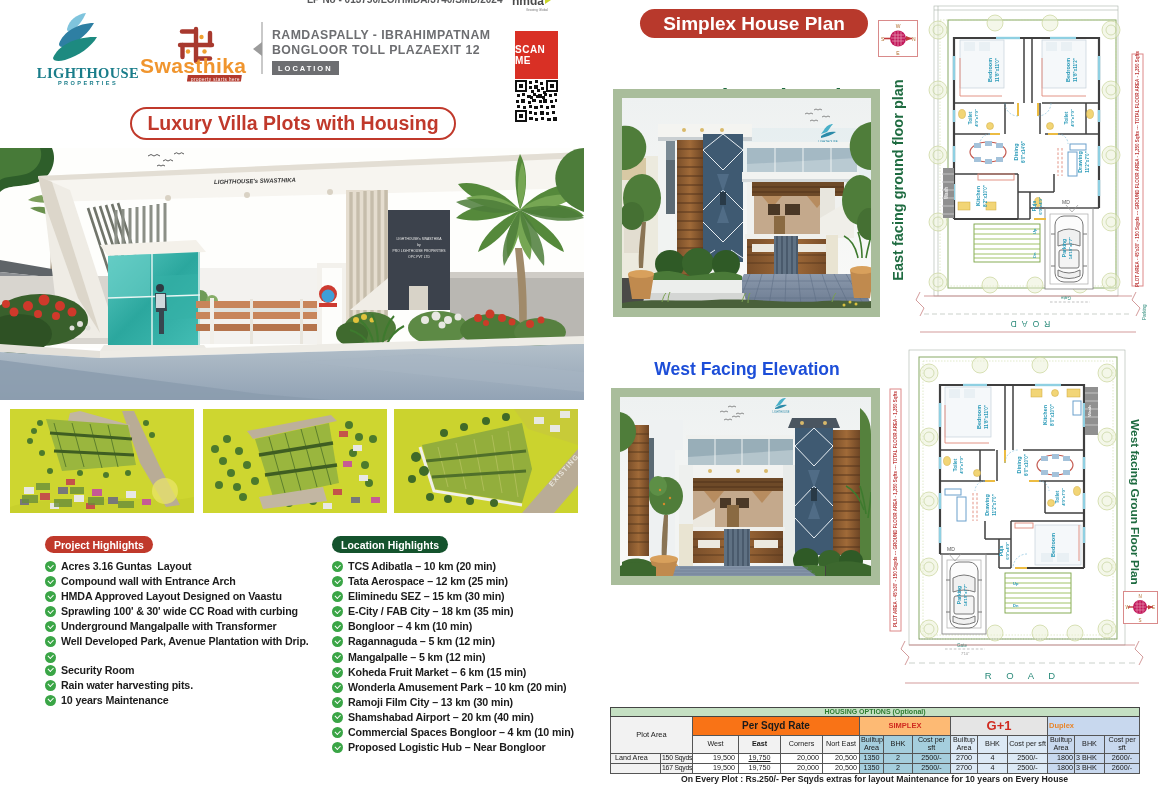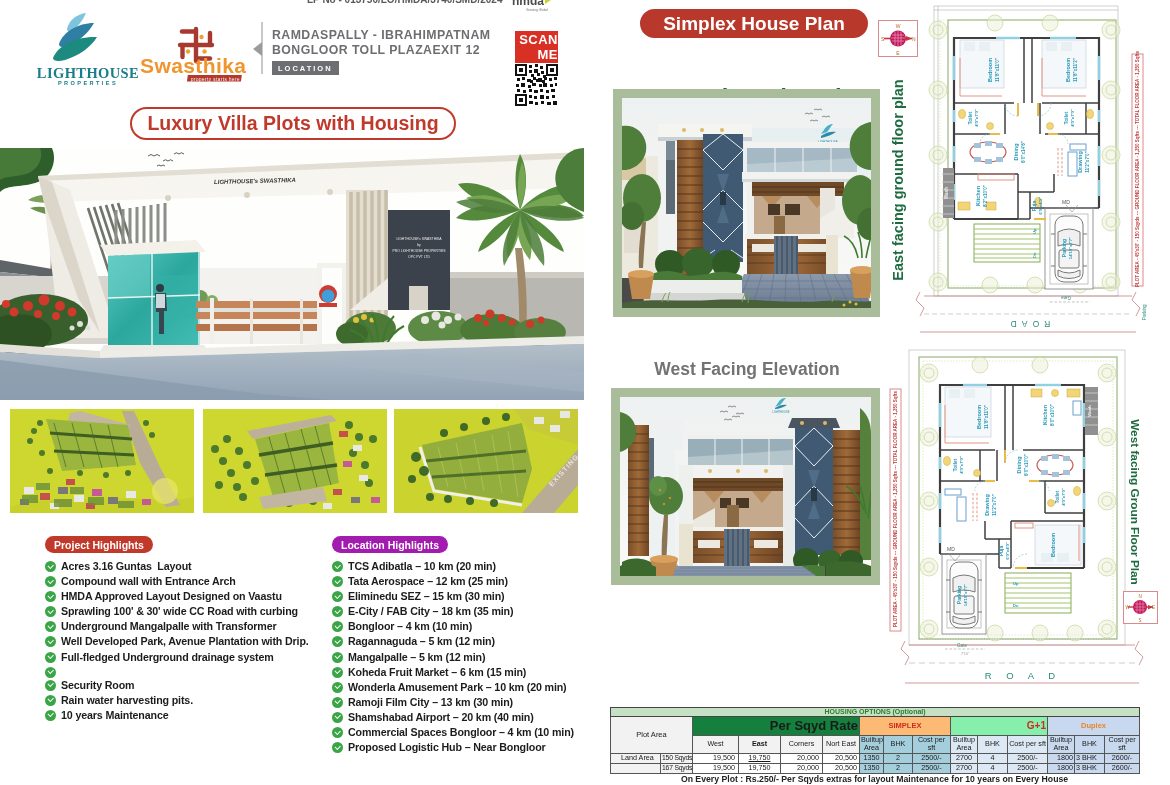--- a/index.html
+++ b/index.html
@@ -52,21 +52,21 @@
 </div>
 
 <div class="abs" style="left:261px;top:22px;width:2px;height:52px;background:#c9c9c9;"></div>
 <div class="abs" style="left:253px;top:42px;width:0;height:0;border-top:7px solid transparent;border-bottom:7px solid transparent;border-right:9px solid #9b9b9b;"></div>
 
 <div class="abs" style="left:272px;top:28px;width:250px;font-size:12.3px;font-weight:bold;color:#6d6e71;letter-spacing:0.45px;line-height:15px;white-space:nowrap;">RAMDASPALLY - IBRAHIMPATNAM<br>BONGLOOR TOLL PLAZAEXIT 12</div>
 
 <div class="abs" style="left:272px;top:61px;background:#6d6e71;color:#fff;font-size:7.5px;font-weight:bold;letter-spacing:2px;padding:2.5px 6px;">LOCATION</div>
 
 <div class="abs" style="left:515px;top:31px;width:43px;">
-<div style="background:#d93025;color:#fff;font-size:13px;font-weight:bold;text-align:right;letter-spacing:0.5px;padding:1px 0;">SCAN ME</div>
+<div style="background:#d93025;color:#fff;font-size:10px;font-weight:bold;text-align:left;letter-spacing:0.5px;padding:13px 0;">SCAN ME</div>
 <svg width="43" height="44" viewBox="0 0 43 44" style="display:block;background:#fff;">
 <g fill="#111">
 <rect x="1" y="2" width="10" height="10" fill="none" stroke="#111" stroke-width="2"></rect>
 <rect x="4" y="5" width="4" height="4"></rect>
 <rect x="32" y="2" width="10" height="10" fill="none" stroke="#111" stroke-width="2"></rect>
 <rect x="35" y="5" width="4" height="4"></rect>
 <rect x="1" y="32" width="10" height="10" fill="none" stroke="#111" stroke-width="2"></rect>
 <rect x="4" y="35" width="4" height="4"></rect>
 <rect x="14" y="2" width="3" height="3"></rect>
           <rect x="20" y="1" width="3" height="3"></rect>
@@ -524,40 +524,36 @@
 <div class="li">
         <span class="chk"></span>
         <span>Underground Mangalpalle with Transformer</span>
       </div>
 <div class="li">
         <span class="chk"></span>
         <span>Well Developed Park, Avenue Plantation with Drip.</span>
       </div>
 <div class="li">
         <span class="chk"></span>
-        <span>Full-fledged Underground drainage system</span>
-      </div>
-<div class="li">
-        <span class="chk"></span>
       </div>
 <div class="li">
         <span class="chk"></span>
         <span>Security Room</span>
       </div>
 <div class="li">
         <span class="chk"></span>
         <span>Rain water harvesting pits.</span>
       </div>
 <div class="li">
         <span class="chk"></span>
         <span>10 years Maintenance</span>
       </div>
 </div>
 
-<div class="abs" style="left:332px;top:536px;background:#a21caf;color:#fff;font-size:10.5px;font-weight:bold;padding:2.5px 9px;border-radius:9px;">Location Highlights</div>
+<div class="abs" style="left:332px;top:536px;background:#14532d;color:#fff;font-size:10.5px;font-weight:bold;padding:2.5px 9px;border-radius:9px;">Location Highlights</div>
 
 <div class="abs" style="left:332px;top:559px;width:260px;">
 <div class="li">
         <span class="chk"></span>
         <span>TCS Adibatla – 10 km (20 min)</span>
       </div>
 <div class="li">
         <span class="chk"></span>
         <span>Tata Aerospace – 12 km (25 min)</span>
       </div>
@@ -821,21 +817,21 @@
           <path d="M210 204 C211 200 212 197 214 195"></path>
 </g>
 <g fill="#d8c040">
           <circle cx="228" cy="204" r="1.5"></circle>
           <circle cx="234" cy="206" r="1.5"></circle>
           <circle cx="222" cy="207" r="1.5"></circle>
         </g>
 </svg>
 </div>
 
-<div class="abs" style="left:612px;top:359px;width:270px;text-align:center;font-size:17.5px;font-weight:bold;color:#737373;">West Facing Elevation</div>
+<div class="abs" style="left:612px;top:359px;width:270px;text-align:center;font-size:17.5px;font-weight:bold;color:#1d4ed8;">West Facing Elevation</div>
 
 <div class="abs" style="left:611px;top:388px;width:269px;height:197px;background:#a9bd9b;">
 <svg width="251" height="179" viewBox="0 0 251 179" style="position:absolute;left:9px;top:9px;background:#fff;">
 <rect width="251" height="179" fill="url(#sky2)"></rect>
 <g transform="translate(0,-7)">
 
 <g transform="translate(152,8)">
 <path d="M6 5 C8 1 11 0 14 0 C11 3 10 5 8 7 C6 8 4 8 3 9 Z" fill="#4ab0c8"></path>
 <path d="M3 10 C7 7 12 6 15 7 C12 9 7 11 3 11 Z" fill="#2b8aa8"></path>
 <text x="9" y="15" font-size="2.6" fill="#2b8aa8" text-anchor="middle">LIGHTHOUSE</text>
@@ -1518,42 +1514,42 @@
 <col style="width:27px">
           <col style="width:30px">
           <col style="width:35px">
 </colgroup>
 <tbody>
           <tr>
             <td colspan="15" style="border:1.4px solid #444;background:#c5e0c3;color:#2e7d32;font-weight:bold;text-align:center;font-size:7px;height:8px;">HOUSING OPTIONS (Optional)</td>
           </tr>
 <tr>
 <td colspan="2" rowspan="2" style="border:1px solid #555;background:#f2f2f2;text-align:center;font-size:7.5px;">Plot Area</td>
-<td colspan="4" style="border:1px solid #555;background:#15803d;text-align:right;font-weight:bold;font-size:13px;height:19px;">Per Sqyd Rate</td>
+<td colspan="4" style="border:1px solid #555;background:#f97316;text-align:center;font-weight:bold;font-size:10px;height:19px;">Per Sqyd Rate</td>
 <td colspan="3" style="border:1px solid #555;background:#fdba74;text-align:center;color:#d02b20;font-weight:bold;font-size:7.5px;">SIMPLEX</td>
-<td colspan="3" style="border:1px solid #555;background:#86efac;text-align:right;color:#d02b20;font-weight:bold;font-size:10px;">G+1</td>
-<td colspan="3" style="border:1px solid #555;background:#c8d8ee;text-align:center;color:#e8852a;font-weight:bold;font-size:7.5px;">Duplex</td>
+<td colspan="3" style="border:1px solid #555;background:#e5e5e5;text-align:center;color:#d02b20;font-weight:bold;font-size:13px;">G+1</td>
+<td colspan="3" style="border:1px solid #555;background:#c8d8ee;color:#e8852a;font-weight:bold;font-size:7.5px;">Duplex</td>
 </tr>
 <tr style="height:16px;">
 <td style="border:1px solid #555;background:#f2f2f2;text-align:center;">West</td>
 <td style="border:1px solid #555;background:#f2f2f2;text-align:center;font-weight:bold;">East</td>
 <td style="border:1px solid #555;background:#f2f2f2;text-align:center;">Corners</td>
 <td style="border:1px solid #555;background:#f2f2f2;text-align:center;">Nort East</td>
 <td style="border:1px solid #555;background:#a5cedd;text-align:center;white-space:normal;">Builtup Area</td>
 <td style="border:1px solid #555;background:#a5cedd;text-align:center;">BHK</td>
 <td style="border:1px solid #555;background:#a5cedd;text-align:center;white-space:normal;">Cost per sft</td>
 <td style="border:1px solid #555;background:#dce9f5;text-align:center;white-space:normal;">Builtup Area</td>
 <td style="border:1px solid #555;background:#dce9f5;text-align:center;">BHK</td>
 <td style="border:1px solid #555;background:#dce9f5;text-align:center;white-space:normal;">Cost per sft</td>
 <td style="border:1px solid #555;background:#c8d8ee;text-align:center;white-space:normal;">Builtup Area</td>
 <td style="border:1px solid #555;background:#c8d8ee;text-align:center;">BHK</td>
 <td style="border:1px solid #555;background:#c8d8ee;text-align:center;white-space:normal;">Cost per sft</td>
 </tr>
 <tr style="height:10px;">
-<td style="border:1px solid #555;background:#f2f2f2;padding-left:10px;">Land Area</td>
+<td style="border:1px solid #555;background:#f2f2f2;padding-left:4px;">Land Area</td>
 <td style="border:1px solid #555;background:#f2f2f2;font-size:6.8px;letter-spacing:-0.2px;">150 Sqyds</td>
 <td style="border:1px solid #555;background:#fff;text-align:right;padding-right:3px;">19,500</td>
 <td style="border:1px solid #555;background:#fff;text-align:center;text-decoration:underline;">19,750</td>
 <td style="border:1px solid #555;background:#fff;text-align:right;padding-right:3px;">20,000</td>
 <td style="border:1px solid #555;background:#fff;text-align:right;padding-right:2px;">20,500</td>
 <td style="border:1px solid #555;background:#a5cedd;text-align:center;">1350</td>
 <td style="border:1px solid #555;background:#a5cedd;text-align:center;">2</td>
 <td style="border:1px solid #555;background:#a5cedd;text-align:center;">2500/-</td>
 <td style="border:1px solid #555;background:#dce9f5;text-align:center;">2700</td>
 <td style="border:1px solid #555;background:#dce9f5;text-align:center;">4</td>

